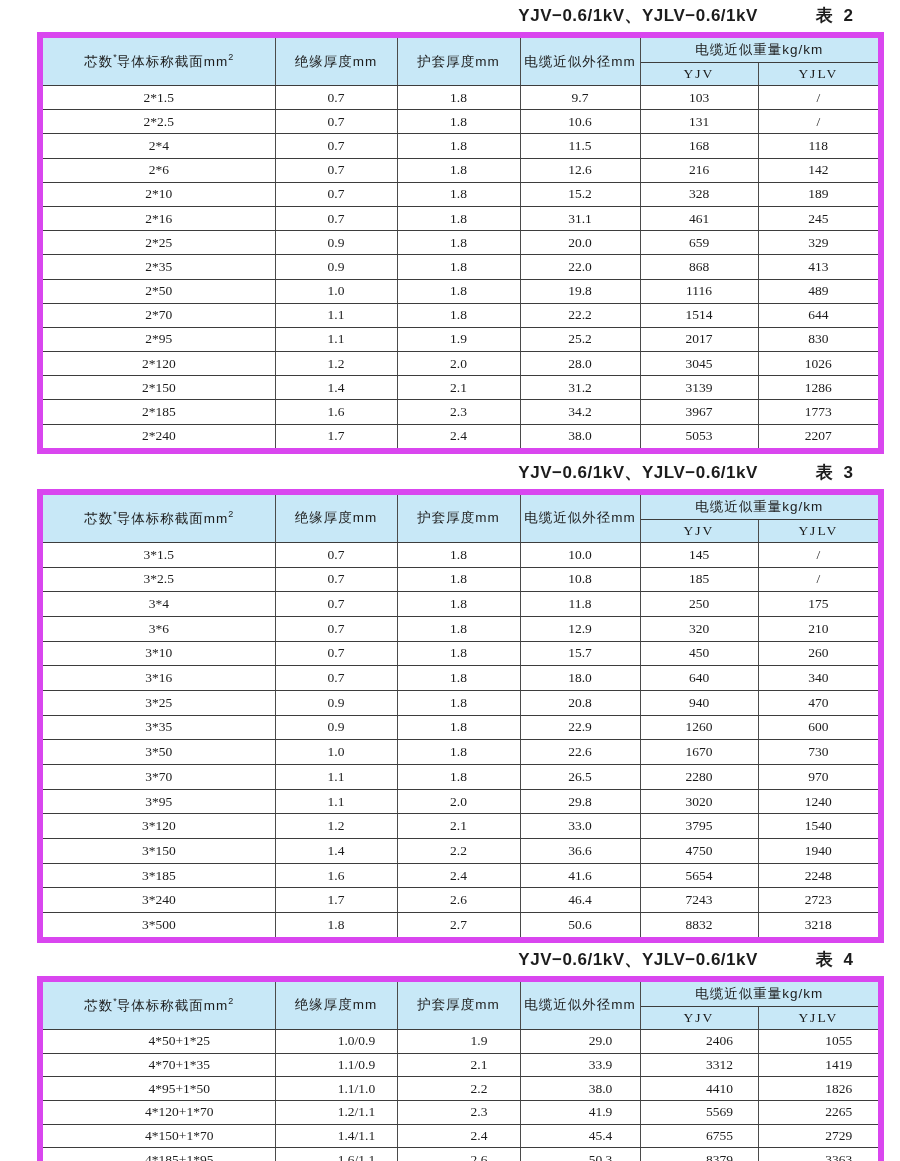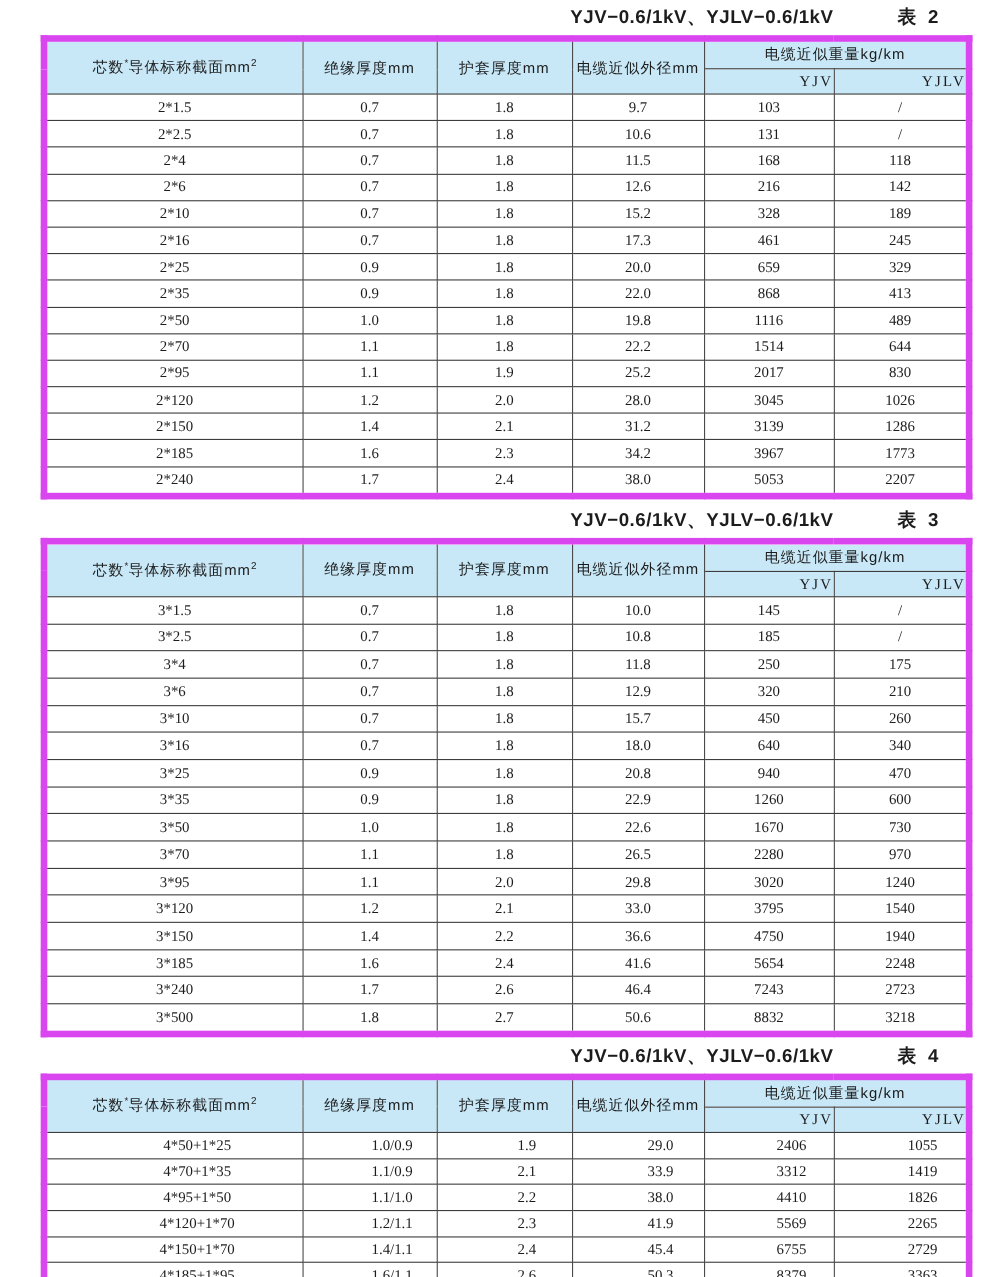--- a/index.html
+++ b/index.html
@@ -47,21 +47,21 @@
     overflow: hidden;
     white-space: nowrap;
   }
   thead th {
     background: #c8e8f7;
     font-weight: normal;
     font-size: 13.5px;
     letter-spacing: 1px;
   }
   thead tr.group-row th { height: 24px; }
-  thead tr.sub-row th { height: 22px; font-family: "Liberation Serif", serif; letter-spacing: 2px; text-align: right; }
+  thead tr.sub-row th { height: 22px; font-family: "Liberation Serif", serif; letter-spacing: 2px; }
   thead th sup { font-size: 9px; letter-spacing: 0; }
   tbody td {
     font-family: "Liberation Serif", serif;
     font-size: 13.5px;
     background: #ffffff;
   }
   .t2 tbody td { height: 23.2px; }
   .t3 tbody td { height: 23.7px; }
   .t4 tbody td { height: 22.7px; padding-left: 41px; }
   col.c1 { width: 235px; }
@@ -143,21 +143,21 @@
             <td>0.7</td>
             <td>1.8</td>
             <td>15.2</td>
             <td>328</td>
             <td>189</td>
           </tr>
           <tr>
             <td>2*16</td>
             <td>0.7</td>
             <td>1.8</td>
-            <td>17.3</td>
+            <td>31.1</td>
             <td>461</td>
             <td>245</td>
           </tr>
           <tr>
             <td>2*25</td>
             <td>0.9</td>
             <td>1.8</td>
             <td>20.0</td>
             <td>659</td>
             <td>329</td>

